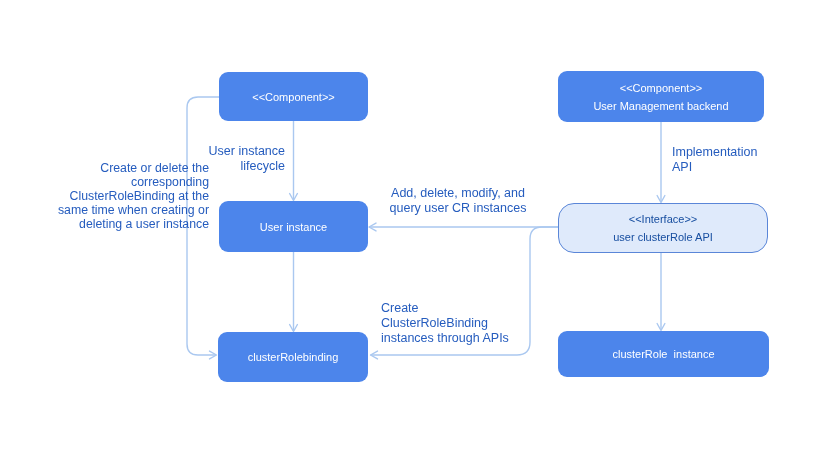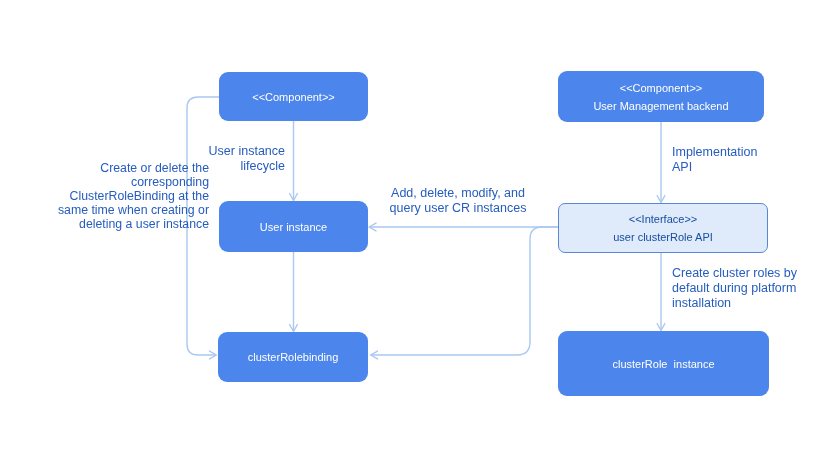--- a/index.html
+++ b/index.html
@@ -37,29 +37,29 @@
     align-items: center;
     justify-content: center;
     font-size: 11px;
     line-height: 18px;
     text-align: center;
   }
   .node .line { white-space: pre-wrap; }
   .node.interface {
     background: #dfeafb;
     border: 1px solid #5a86d8;
-    border-radius: 7px;
+    border-radius: 16px;
     color: #174ea0;
   }
   #node-user-controller      { left: 219px; top: 72px;  width: 149px; height: 49px; }
   #node-user-mgmt-backend    { left: 558px; top: 71px;  width: 206px; height: 51px; }
   #node-user-instance        { left: 219px; top: 201px; width: 149px; height: 51px; }
   #node-user-mgmt-api        { left: 558px; top: 203px; width: 208px; height: 48px; }
   #node-cluster-rolebinding  { left: 218px; top: 332px; width: 150px; height: 50px; }
-  #node-cluster-role-instance{ left: 558px; top: 331px; width: 211px; height: 65px; }
+  #node-cluster-role-instance{ left: 558px; top: 331px; width: 211px; height: 46px; }
 
   .edge-label {
     position: absolute;
     color: #255cbe;
     font-size: 12.5px;
     line-height: 15px;
     white-space: pre-line;
   }
   #label-lifecycle        { left: 175px; top: 144px; width: 110px; text-align: right; }
   #label-implementation   { left: 672px; top: 145px; text-align: left; }
@@ -140,24 +140,24 @@
 
   <div class="edge-label" id="label-lifecycle">User instance
 lifecycle</div>
 
   <div class="edge-label" id="label-add-delete">Add, delete, modify, and
 query user CR instances</div>
 
   <div class="edge-label" id="label-implementation">Implementation
 API</div>
 
+  <div class="edge-label" id="label-create-crb">Create
+ClusterRoleBinding
+instances through APIs</div>
 
-  <div class="edge-label" id="label-create-roles">Create cluster roles by
-default during platform
-installation</div>
 
   <div class="edge-label" id="label-annotation">Create or delete the
 corresponding
 ClusterRoleBinding at the
 same time when creating or
 deleting a user instance</div>
 
 </div>
 
 </body></html>

